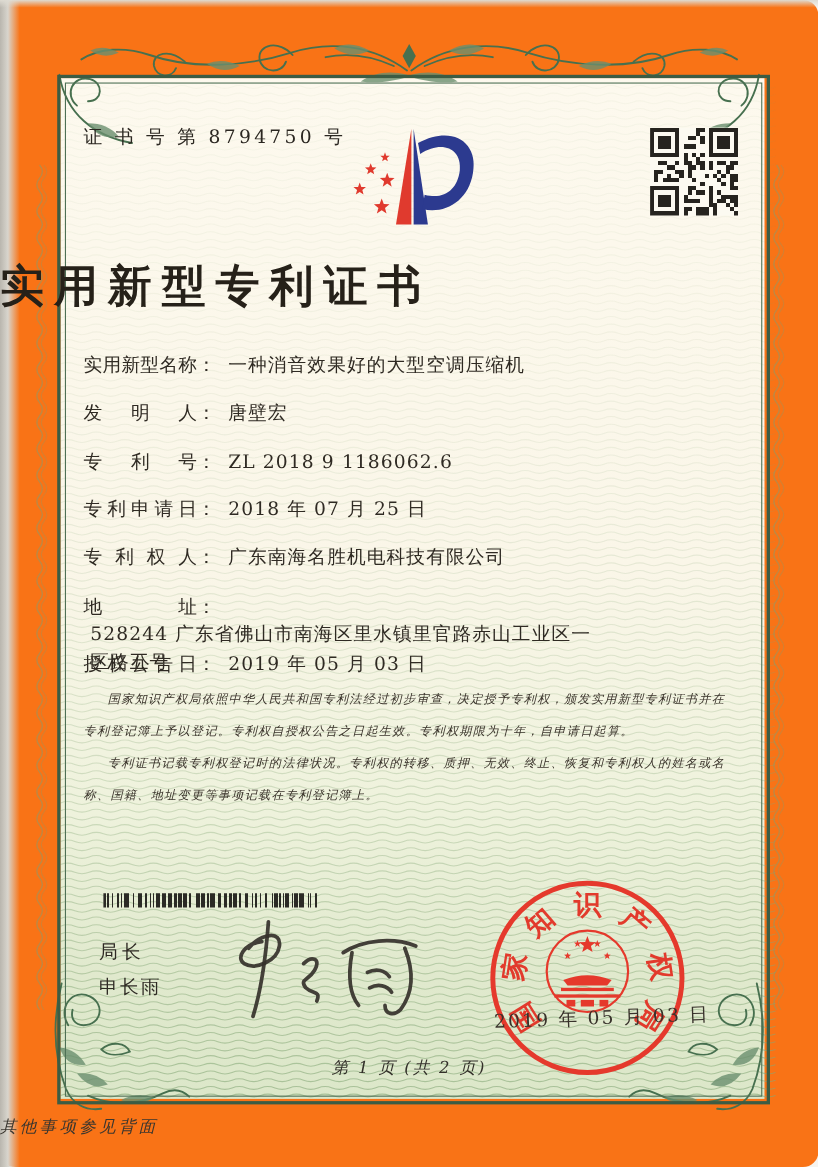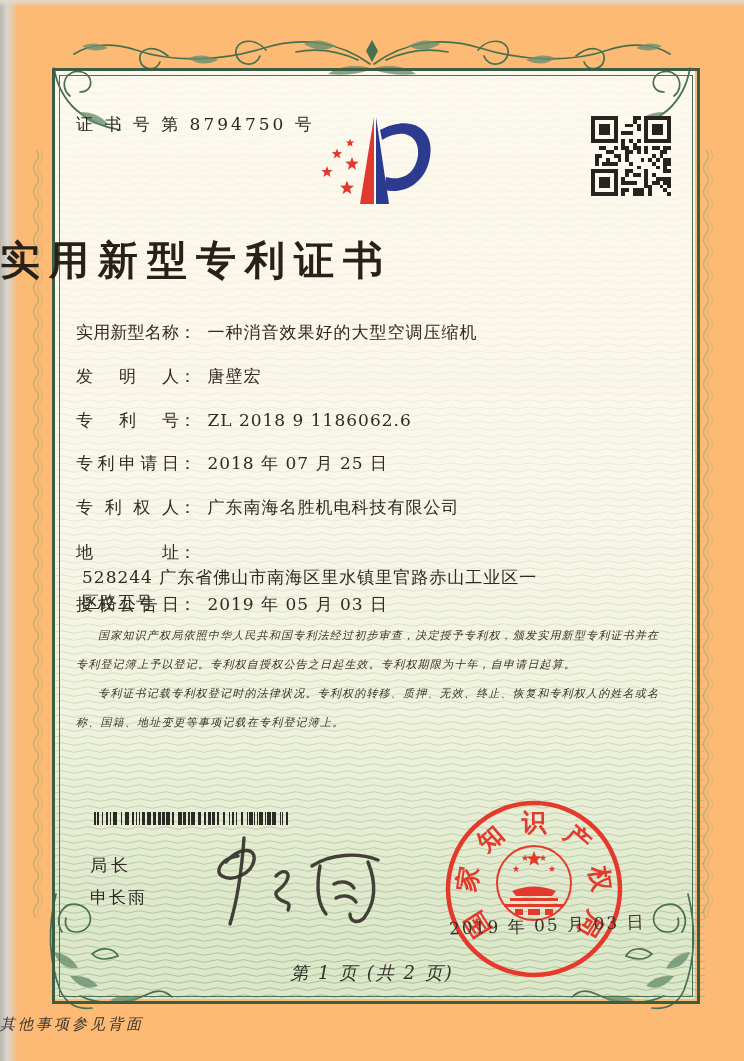--- a/index.html
+++ b/index.html
@@ -1,18 +1,18 @@
 <!DOCTYPE html>
 <html><head>
 <meta charset="utf-8">
 <style>
   html,body{margin:0;padding:0;}
   body{width:744px;height:1061px;position:relative;background:#f6f4ef;overflow:hidden;
        font-family:"DejaVu Serif","Liberation Serif",serif;}
-  .page{position:absolute;inset:0;background:#fdba74;}
+  .page{position:absolute;inset:0;background:#f97316;border-radius:14px;}
   .scan-edge{position:absolute;left:0;top:0;bottom:0;width:18px;
        background:linear-gradient(90deg,#b9b6ae 0%,#d8d5cd 40%,rgba(252,250,242,0) 100%);}
   .scan-edge-top{position:absolute;left:0;top:0;right:0;height:7px;
        background:linear-gradient(180deg,#dedbd2,rgba(252,250,242,0));}
 
   
   .interior{position:absolute;left:55px;top:71px;width:640px;height:928px;
        background:linear-gradient(180deg,#fdf9ee 0%,#faf6e8 48%,#eef2dc 72%,#e0e9cd 88%,#dce7c9 100%);}
   .frame-outer{position:absolute;left:52px;top:68px;width:642px;height:930px;border:3px solid #3c5c44;}
   .frame-inner{position:absolute;left:59px;top:75px;width:632px;height:920px;border:1px solid #4e7055;}
@@ -43,21 +43,21 @@
 
   .seal{position:absolute;left:440px;top:795px;}
   .seal-ring{stroke:#e5392c;stroke-width:4.5px;fill:none;}
   .seal-char{fill:#e23a2c;font-size:25px;font-weight:700;text-anchor:middle;dominant-baseline:central;
              font-family:"DejaVu Serif","Liberation Serif",serif;}
   .emb{fill:#e5392c;}
   .emb-line{stroke:#e5392c;fill:none;stroke-width:2px;}
   .seal-date{position:absolute;left:449px;top:914px;font-size:17px;letter-spacing:2px;color:#38322b;
              transform:rotate(-2deg);white-space:nowrap;}
 
-  .page-no{position:absolute;left:0;right:0;top:961px;text-align:center;font-size:18px;
+  .page-no{position:absolute;left:0;right:0;top:961px;text-align:center;font-size:15px;
            font-style:italic;letter-spacing:2px;color:#33302a;}
   .back-note{position:absolute;left:0;right:0;top:1015px;text-align:left;font-size:15px;
            font-style:italic;letter-spacing:3px;color:#3a362f;}
 
   .qr{position:absolute;left:591px;top:116px;width:80px;height:80px;background:#fcfaf1;}
   .barcode{position:absolute;left:94px;top:812px;}
   .logo{position:absolute;left:312px;top:108px;}
 </style>
 </head>
 <body>

